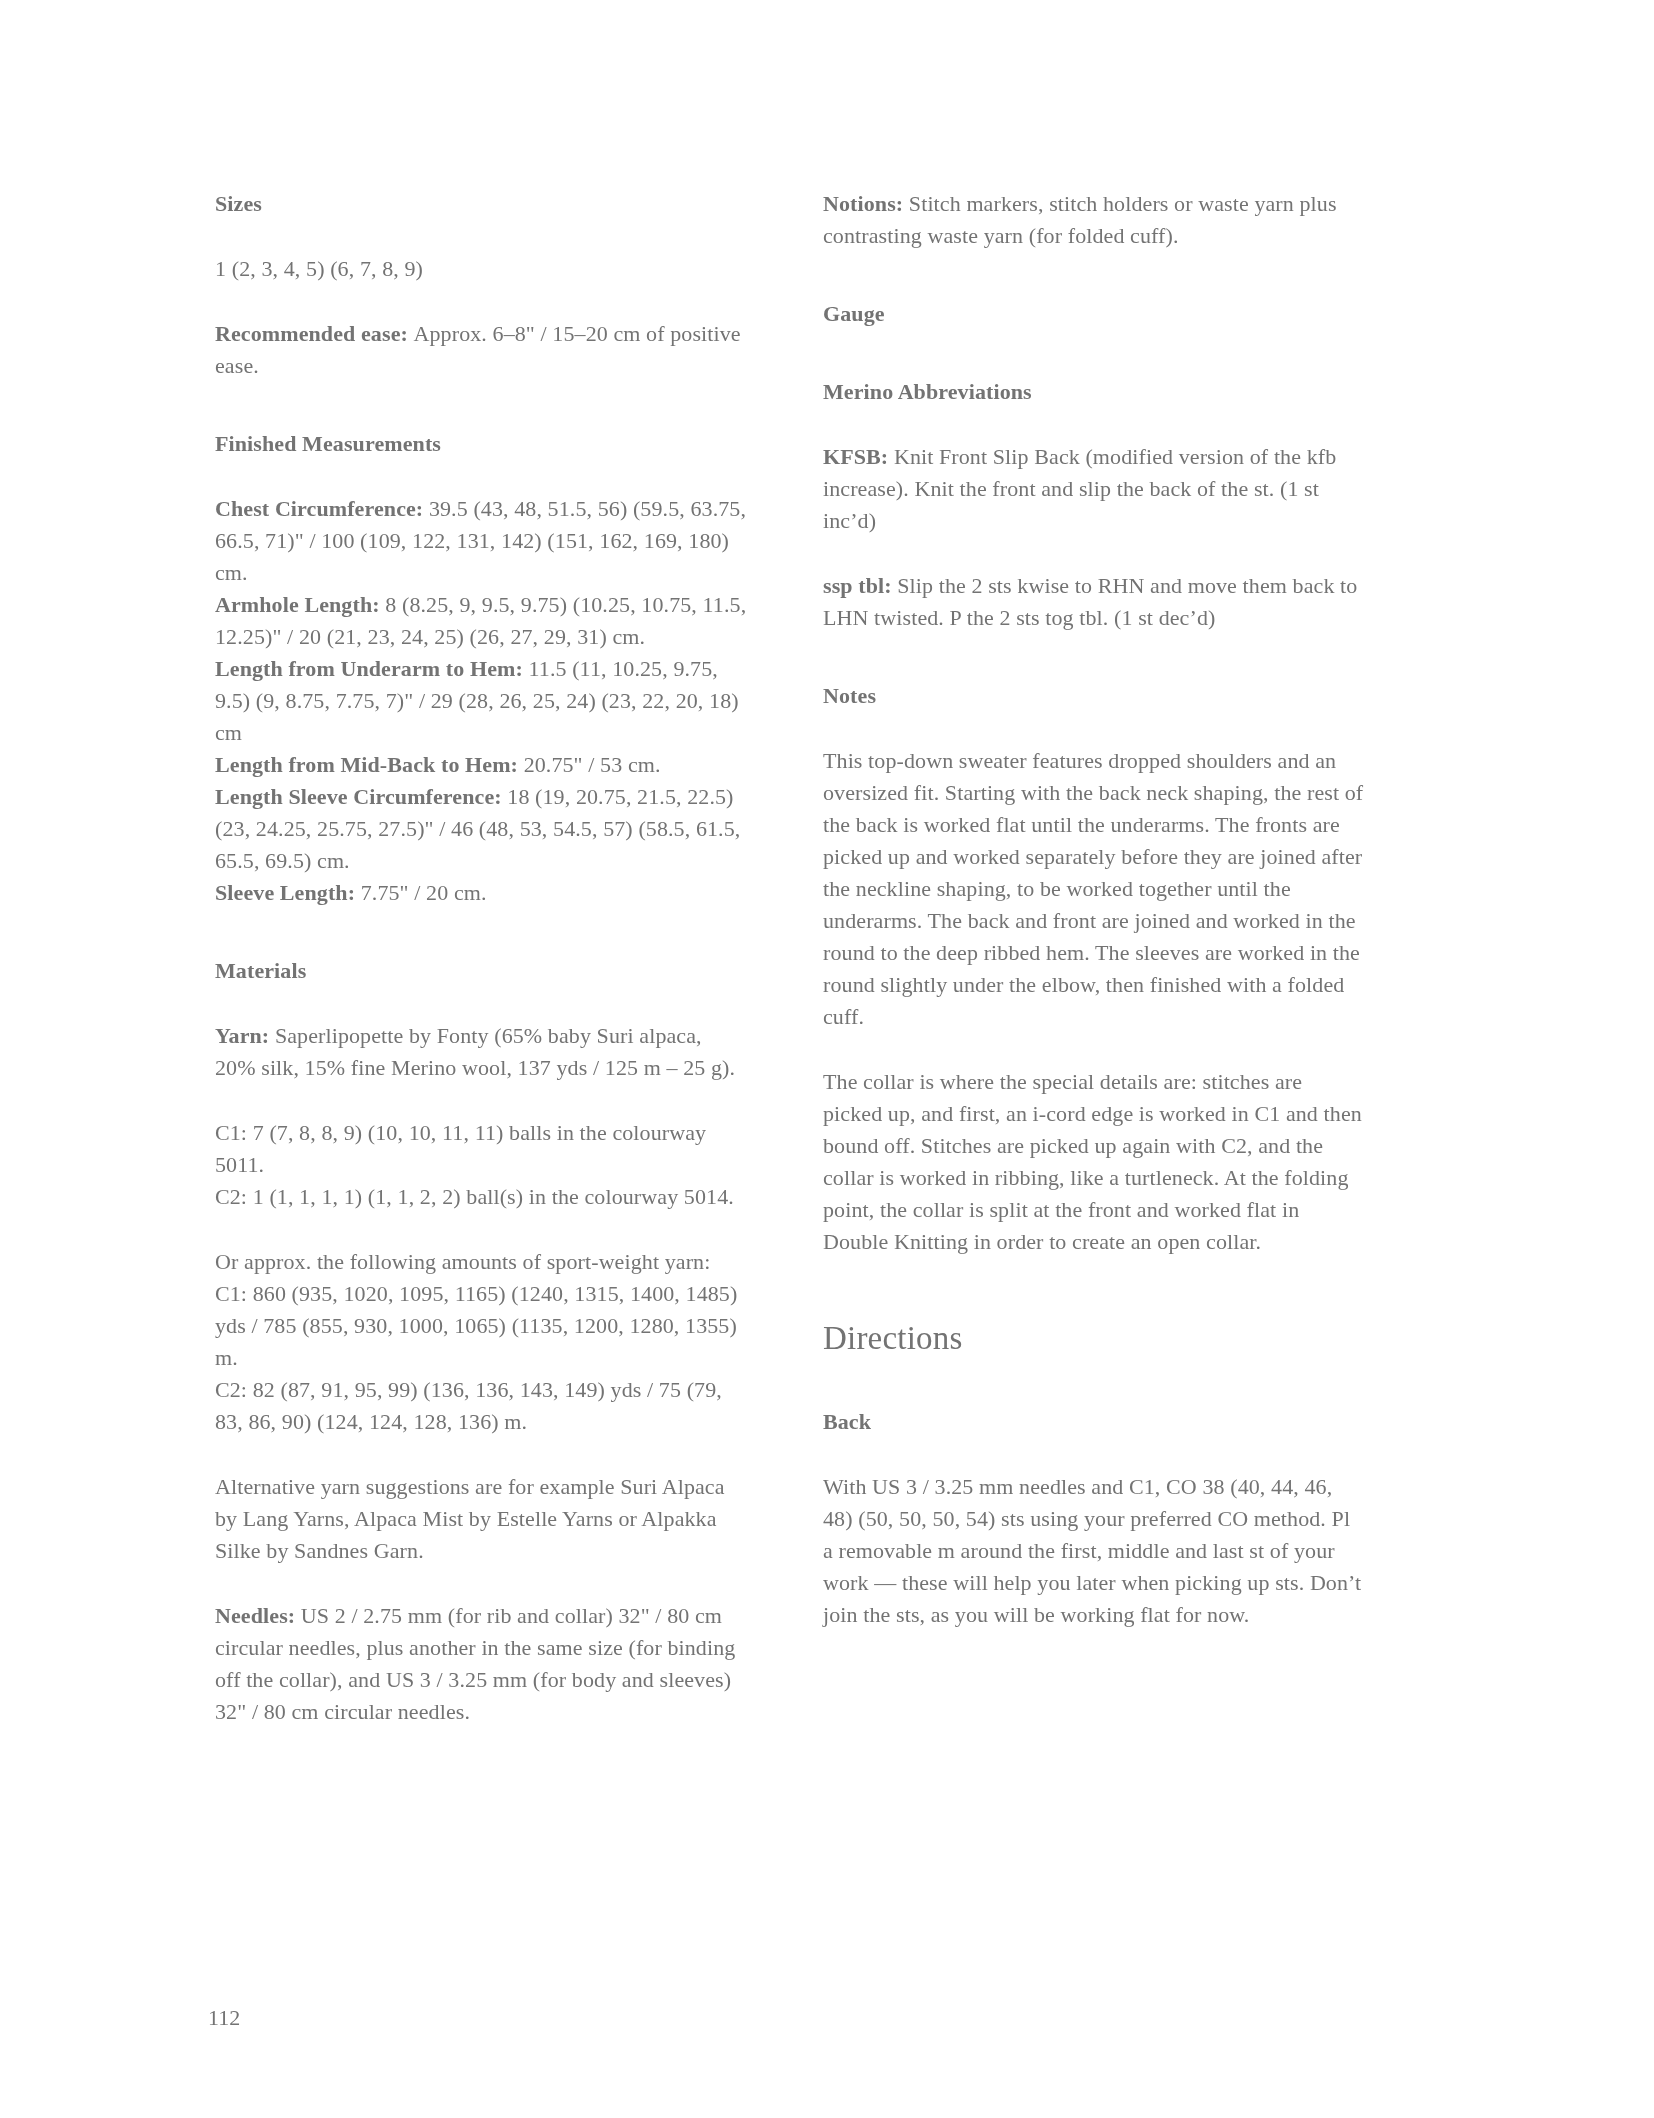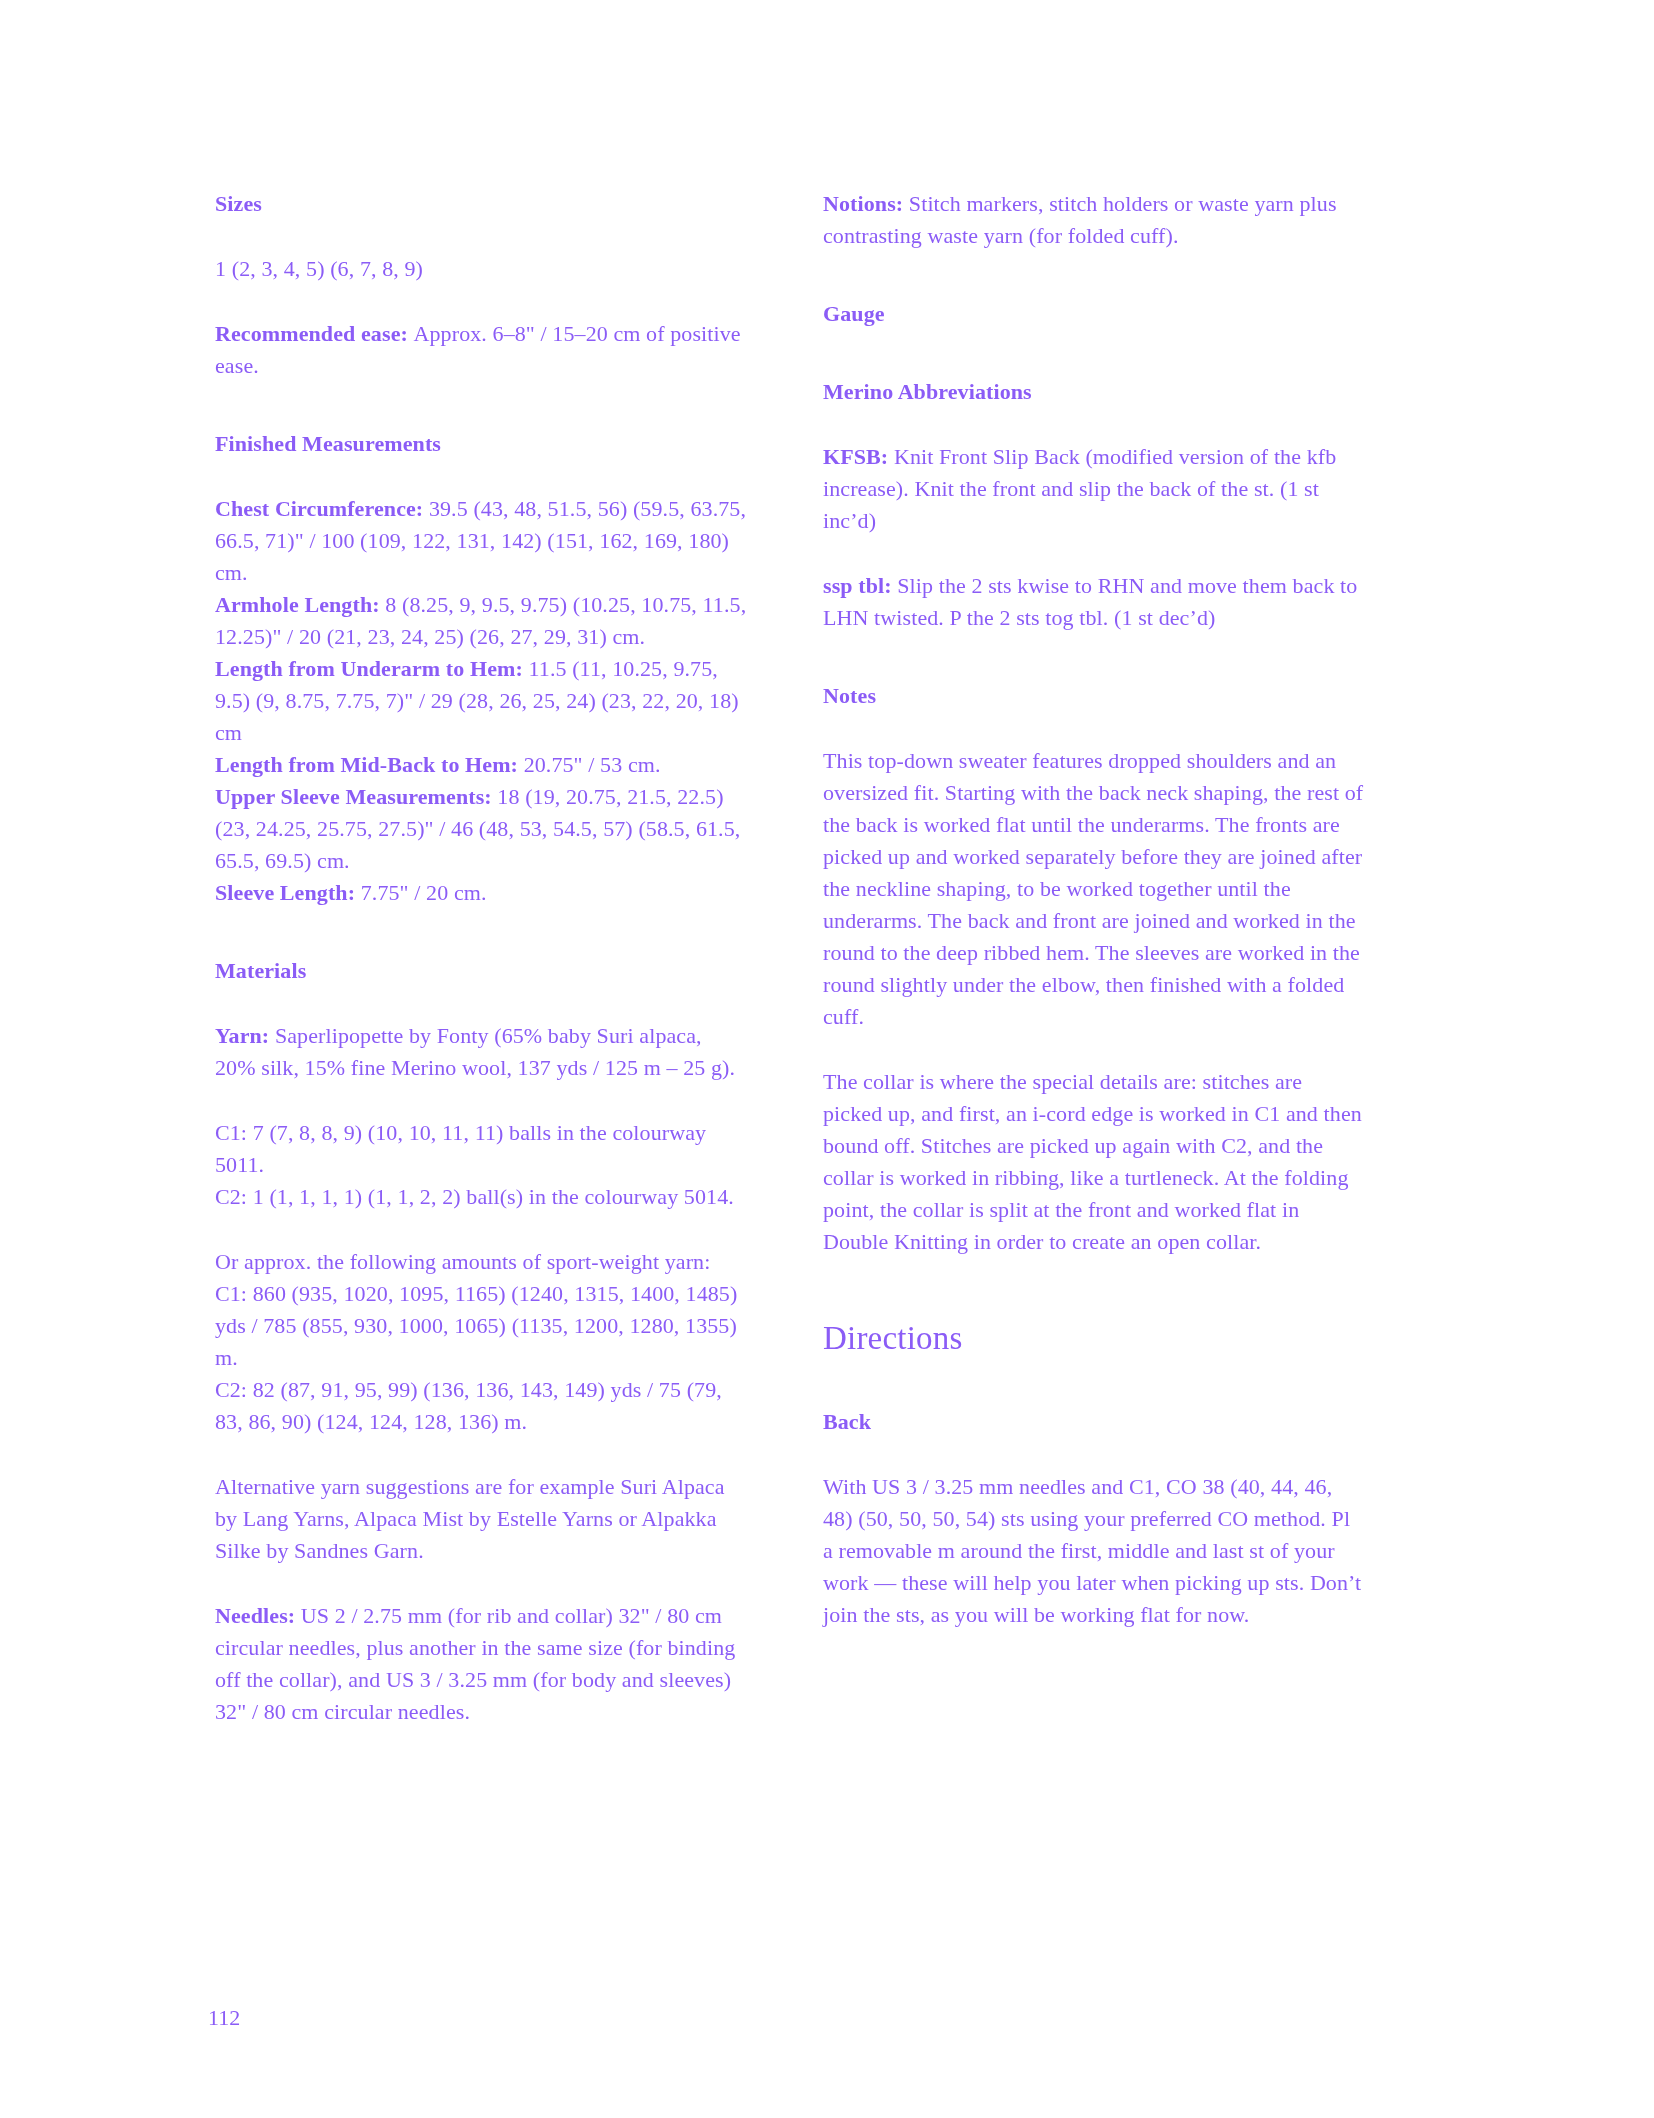--- a/index.html
+++ b/index.html
@@ -2,21 +2,21 @@
 <html><head>
 <meta charset="utf-8">
 <style>
   * { box-sizing: border-box; }
   html, body { margin: 0; padding: 0; background: #ffffff; }
   .page {
     position: relative;
     width: 1382px;
     height: 2118px;
     background: #ffffff;
-    color: #8b5cf6;
+    color: #737373;
     font-family: "Liberation Serif", "DejaVu Serif", serif;
     overflow: hidden;
   }
   .columns {
     position: absolute;
     top: 188px;
     left: 215px;
     display: flex;
     gap: 76px;
   }
@@ -64,21 +64,21 @@
         </p>
         <p class="para">
           <span class="line"><strong>Recommended ease: </strong><span>Approx. 6–8" / 15–20 cm of positive ease.</span></span>
         </p>
         <div class="heading">Finished Measurements</div>
         <p class="para">
           <span class="line"><strong>Chest Circumference: </strong><span>39.5 (43, 48, 51.5, 56) (59.5, 63.75, 66.5, 71)" / 100 (109, 122, 131, 142) (151, 162, 169, 180) cm.</span></span>
           <span class="line"><strong>Armhole Length: </strong><span>8 (8.25, 9, 9.5, 9.75) (10.25, 10.75, 11.5, 12.25)" / 20 (21, 23, 24, 25) (26, 27, 29, 31) cm.</span></span>
           <span class="line"><strong>Length from Underarm to Hem: </strong><span>11.5 (11, 10.25, 9.75, 9.5) (9, 8.75, 7.75, 7)" / 29 (28, 26, 25, 24) (23, 22, 20, 18) cm</span></span>
           <span class="line"><strong>Length from Mid-Back to Hem: </strong><span>20.75" / 53 cm.</span></span>
-          <span class="line"><strong>Upper Sleeve Measurements: </strong><span>18 (19, 20.75, 21.5, 22.5) (23, 24.25, 25.75, 27.5)" / 46 (48, 53, 54.5, 57) (58.5, 61.5, 65.5, 69.5) cm.</span></span>
+          <span class="line"><strong>Length Sleeve Circumference: </strong><span>18 (19, 20.75, 21.5, 22.5) (23, 24.25, 25.75, 27.5)" / 46 (48, 53, 54.5, 57) (58.5, 61.5, 65.5, 69.5) cm.</span></span>
           <span class="line"><strong>Sleeve Length: </strong><span>7.75" / 20 cm.</span></span>
         </p>
         <div class="heading">Materials</div>
         <p class="para">
           <span class="line"><strong>Yarn: </strong><span>Saperlipopette by Fonty (65% baby Suri alpaca, 20% silk, 15% fine Merino wool, 137 yds / 125 m – 25 g).</span></span>
         </p>
         <p class="para">
           <span class="line"><span>C1: 7 (7, 8, 8, 9) (10, 10, 11, 11) balls in the colourway 5011.</span></span>
           <span class="line"><span>C2: 1 (1, 1, 1, 1) (1, 1, 2, 2) ball(s) in the colourway 5014.</span></span>
         </p>

